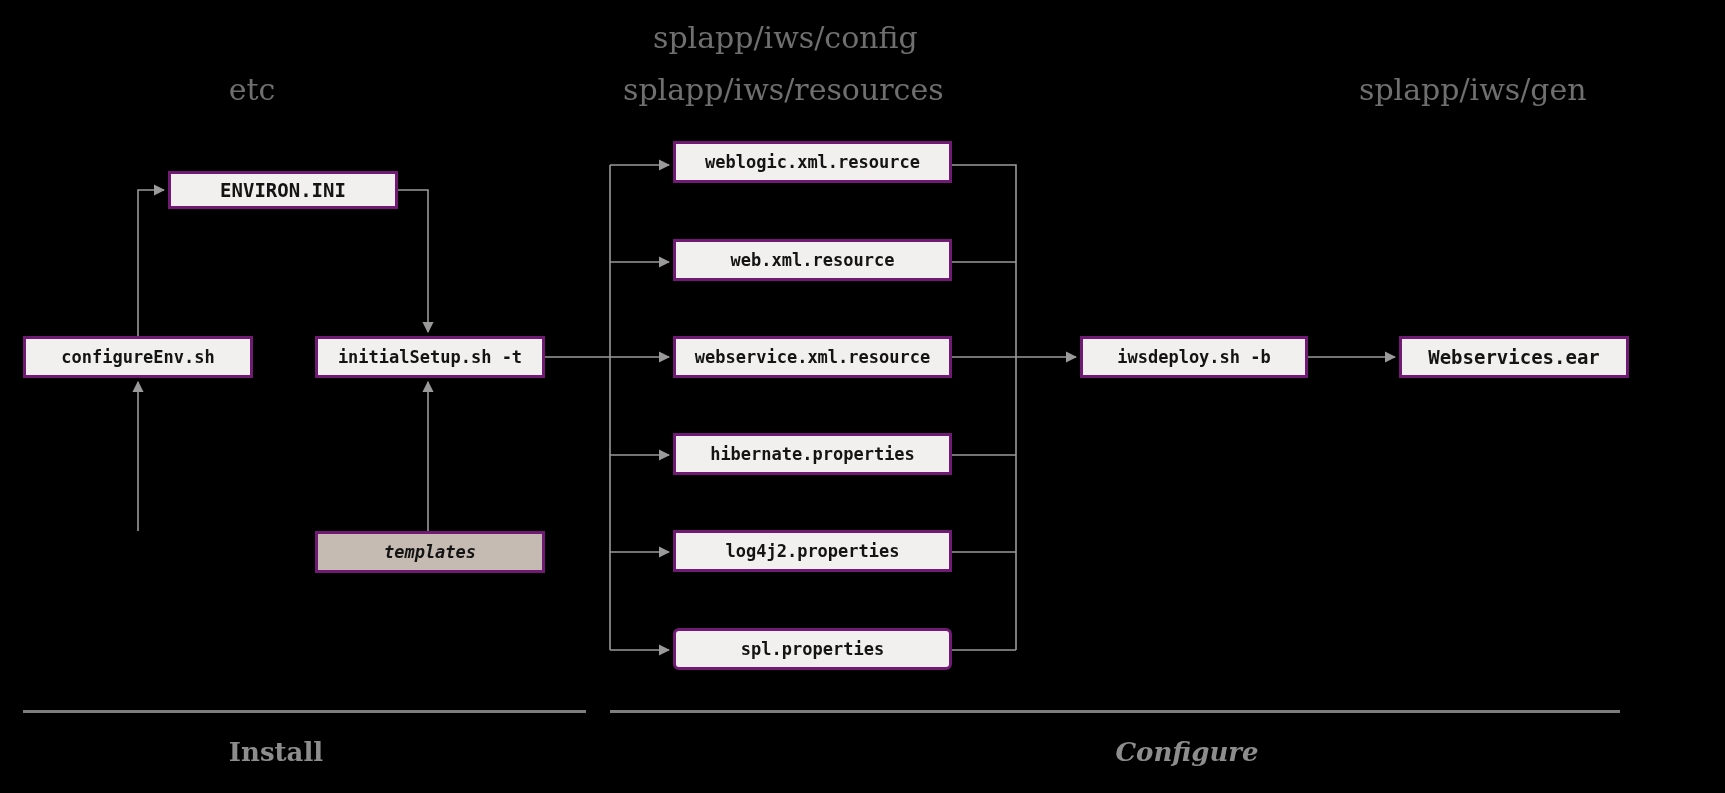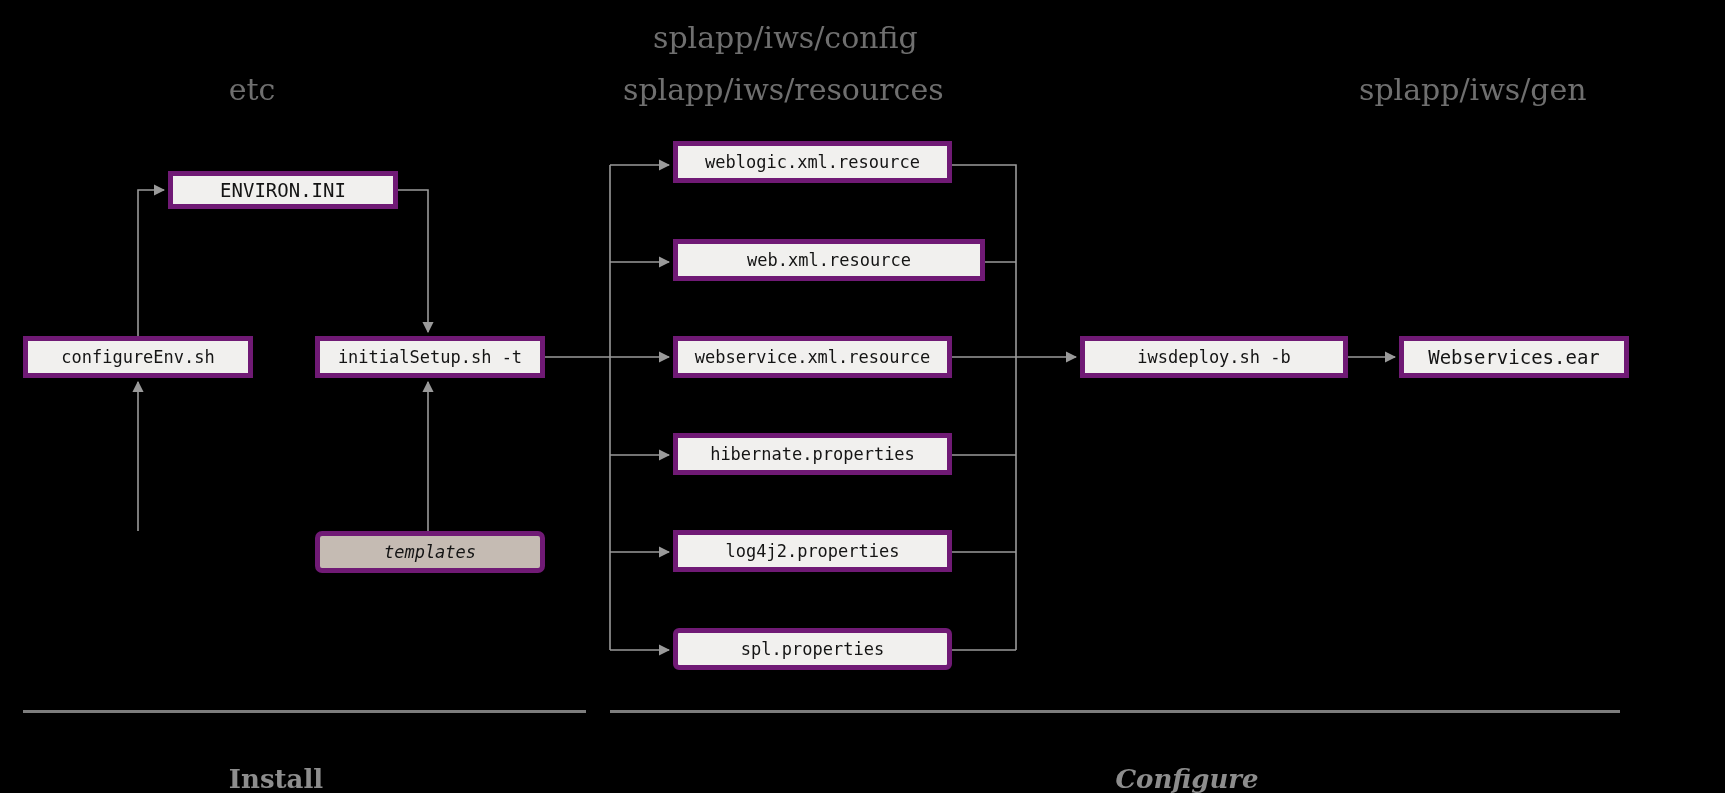--- a/index.html
+++ b/index.html
@@ -37,42 +37,40 @@
     text-align: center;
   }
   .phase-label {
     position: absolute;
     color: #8d8d8d;
     font-family: "DejaVu Serif", "Liberation Serif", serif;
     font-size: 26px;
     font-weight: bold;
     white-space: nowrap;
     text-align: center;
-    margin-top: 27px;
   }
   .node {
     position: absolute;
     box-sizing: border-box;
     display: flex;
     align-items: center;
     justify-content: center;
     font-family: "DejaVu Sans Mono", "Liberation Mono", monospace;
     font-size: 17px;
-    font-weight: normal;
+    font-weight: bold;
     color: #141414;
     background: #f1f0ee;
-    border: 5px solid #701a75;
+    border: 3px solid #701a75;
     letter-spacing: 0px;
   }
   .node.small {
     font-size: 19px;
   }
   .node.shaded {
     background: #c5bbb3;
-    border-radius: 7px;
   }
   .node.italic {
     font-style: italic;
   }
   .divider {
     position: absolute;
     background: #7d7d7d;
     height: 3px;
   }
 </style>
@@ -121,27 +119,27 @@
   <div class="group-label" style="left:653px; top:20px;">splapp/iws/config</div>
   <div class="group-label" style="left:623px; top:72px;">splapp/iws/resources</div>
   <div class="group-label" style="left:1359px; top:72px;">splapp/iws/gen</div>
 
   <div class="node small" style="left:168px; top:171px; width:230px; height:38px;">ENVIRON.INI</div>
   <div class="node" style="left:23px; top:336px; width:230px; height:42px;">configureEnv.sh</div>
   <div class="node" style="left:315px; top:336px; width:230px; height:42px;">initialSetup.sh -t</div>
   <div class="node shaded italic" style="left:315px; top:531px; width:230px; height:42px;">templates</div>
 
   <div class="node" style="left:673px; top:141px; width:279px; height:42px;">weblogic.xml.resource</div>
-  <div class="node" style="left:673px; top:239px; width:312px; height:42px;">web.xml.resource</div>
+  <div class="node" style="left:673px; top:239px; width:279px; height:42px;">web.xml.resource</div>
   <div class="node" style="left:673px; top:336px; width:279px; height:42px;">webservice.xml.resource</div>
   <div class="node" style="left:673px; top:433px; width:279px; height:42px;">hibernate.properties</div>
   <div class="node" style="left:673px; top:530px; width:279px; height:42px;">log4j2.properties</div>
   <div class="node" style="left:673px; top:628px; width:279px; height:42px;border-radius:6px;">spl.properties</div>
 
-  <div class="node" style="left:1080px; top:336px; width:268px; height:42px;">iwsdeploy.sh -b</div>
+  <div class="node" style="left:1080px; top:336px; width:228px; height:42px;">iwsdeploy.sh -b</div>
   <div class="node small" style="left:1399px; top:336px; width:230px; height:42px;">Webservices.ear</div>
 
   <div class="divider" style="left:23px; top:710px; width:563px;"></div>
   <div class="divider" style="left:610px; top:710px; width:1010px;"></div>
 
   <div class="phase-label" style="left:276px; top:737px; transform:translateX(-50%);">Install</div>
   <div class="phase-label" style="left:1187px; top:737px; transform:translateX(-50%);font-style:italic;">Configure</div>
 
 </div>
 

